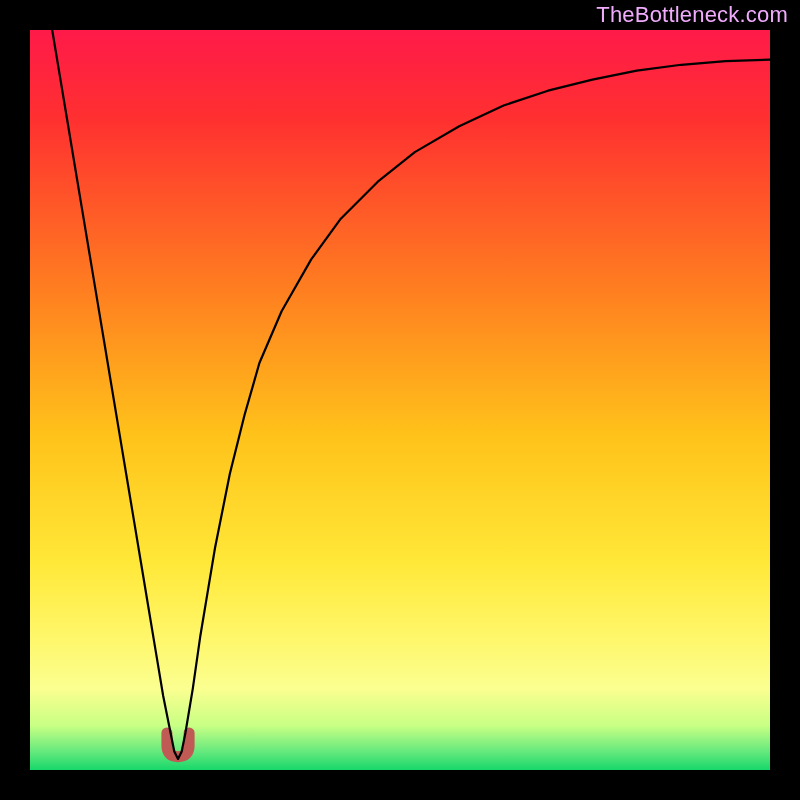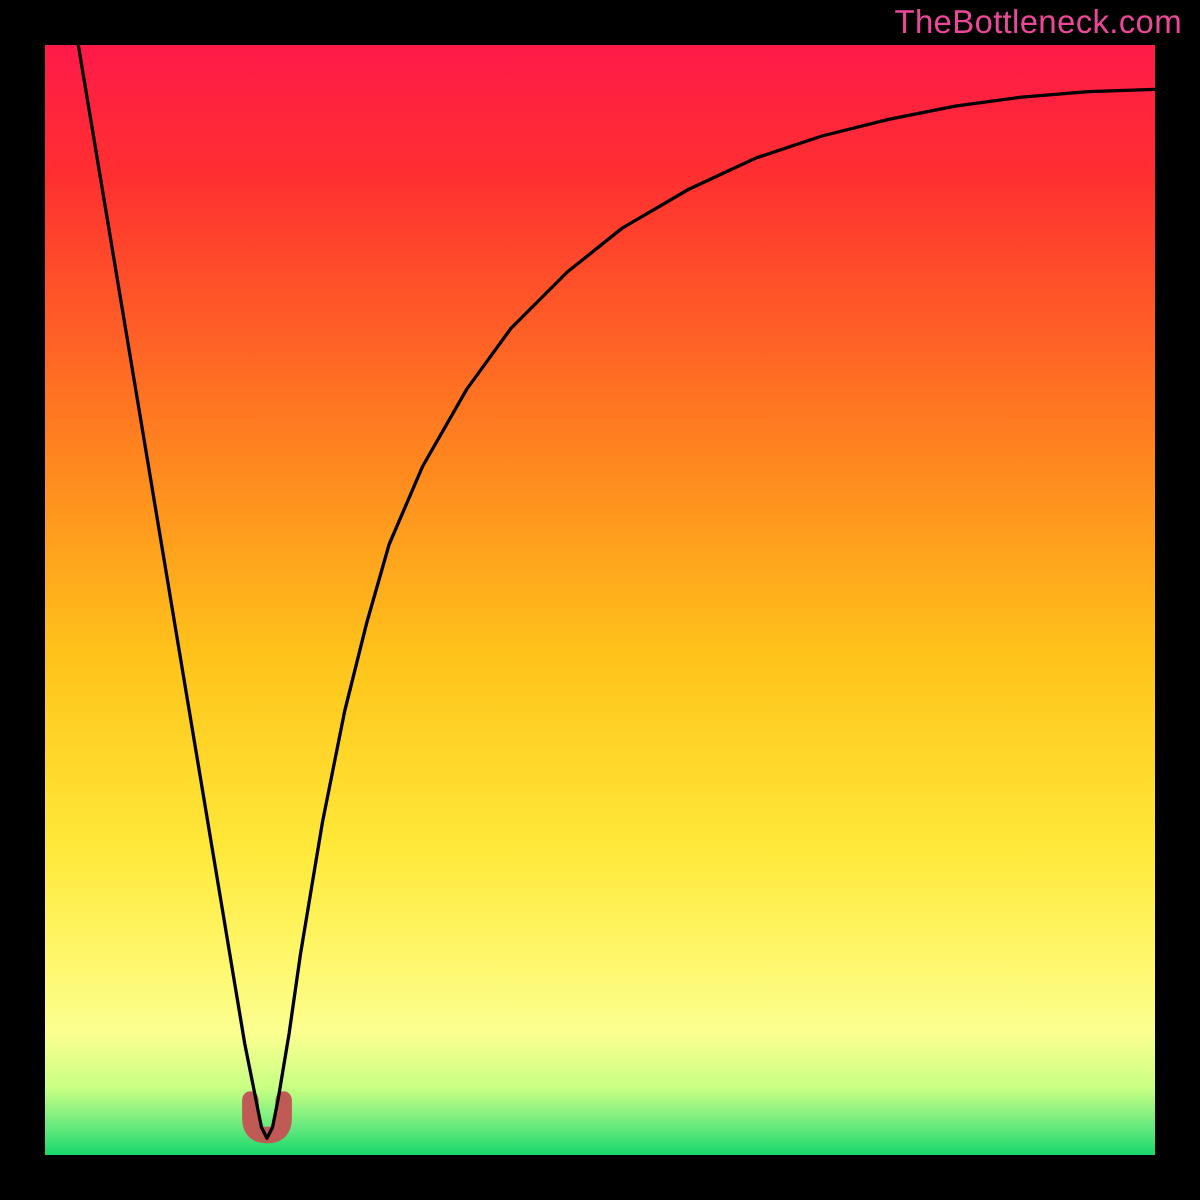--- a/index.html
+++ b/index.html
@@ -17,21 +17,21 @@
     width: 800px;
     height: 800px;
     background: #000;
   }
   .watermark {
     position: absolute;
     top: 2px;
     right: 12px;
     font-family: Arial, Helvetica, sans-serif;
     font-size: 22px;
-    color: #ec4899;
+    color: #f0abfc;
     letter-spacing: 0.2px;
   }
   svg {
     position: absolute;
     left: 0;
     top: 0;
   }
 </style>
 </head>
 <body>

